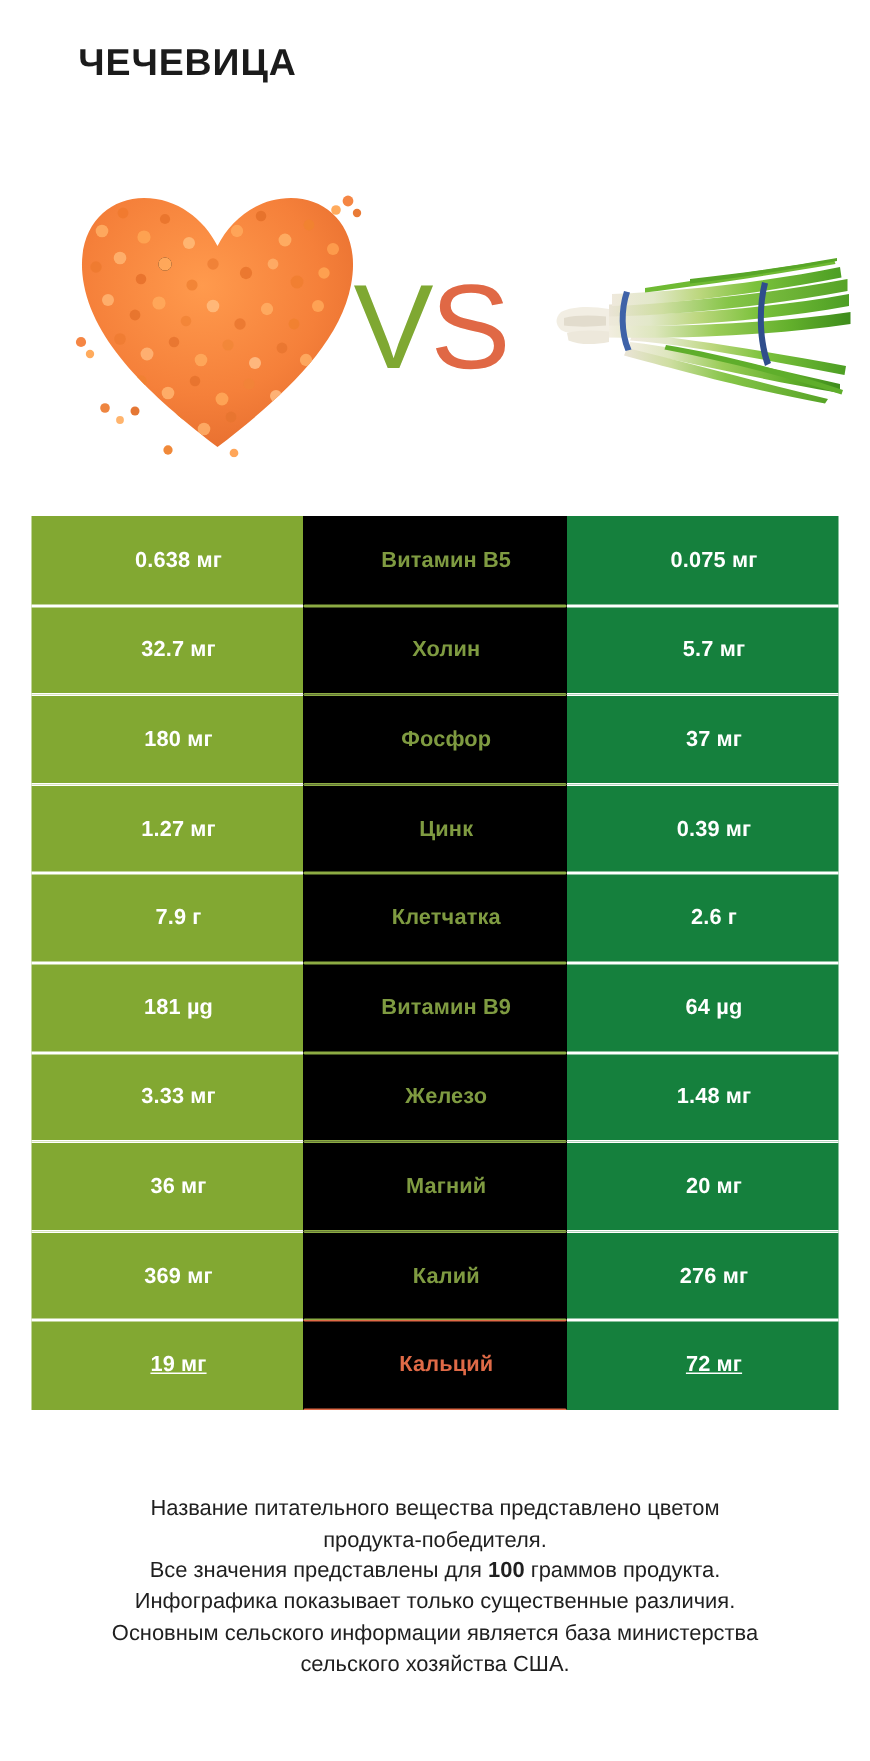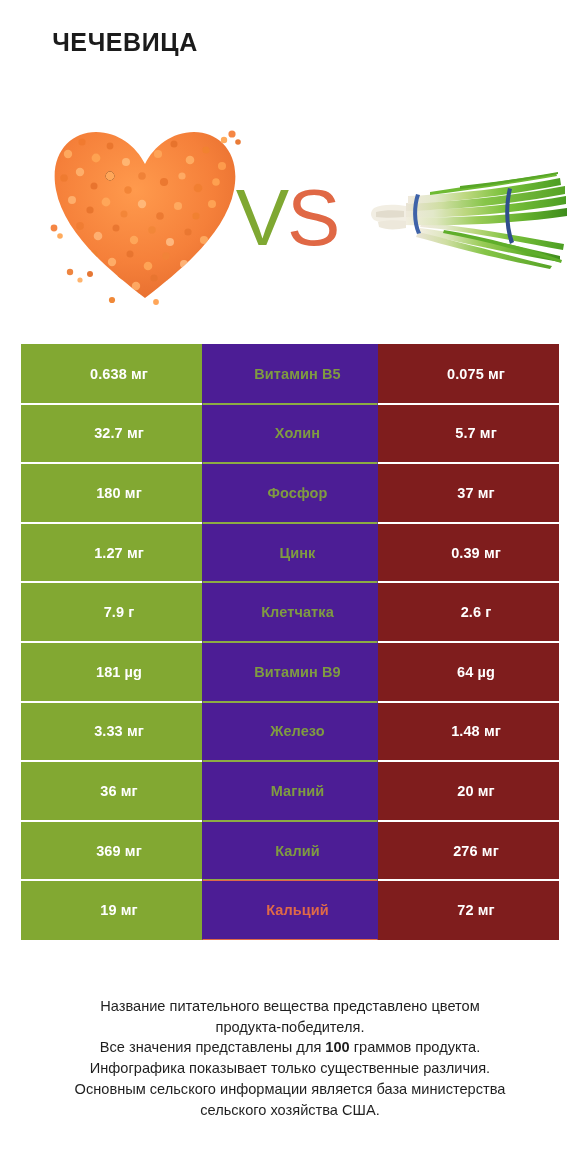--- a/index.html
+++ b/index.html
@@ -114,45 +114,45 @@
   }
   .cell-left {
     width: 181px;
     background: #82A832;
     color: #ffffff;
     border-top: 1.2px solid #ffffff;
     border-bottom: 1.2px solid #ffffff;
   }
   .cell-mid {
     width: 176px;
-    background: #4c1d95;
+    background: #000000;
     color: #7F9B41;
     margin: 0 0px;
     border-top: 1.1px solid #8CAB43;
     border-bottom: 1.1px solid #8CAB43;
     border-left: 1.1px solid transparent;
     border-right: 1.1px solid transparent;
   }
   .cell-mid.win-right {
     color: #DF6A47;
     border-top-color: #DF6A47;
     border-bottom-color: #DF6A47;
   }
   .cell-right {
     width: 181px;
-    background: #7f1d1d;
+    background: #15803d;
     color: #ffffff;
     border-top: 1.2px solid #ffffff;
     border-bottom: 1.2px solid #ffffff;
   }
   .row:first-child .cell-left,
   .row:first-child .cell-right,
   .row:first-child .cell-mid { border-top-color: transparent; }
   .row:last-child .cell-left,
-  .row:last-child .cell-right { border-bottom-color: transparent; }
+  .row:last-child .cell-right { border-bottom-color: transparent; text-decoration: underline; }
 
   
   .footer {
     position: absolute;
     left: 20px;
     top: 996px;
     width: 540px;
     text-align: center;
     font-size: 14.6px;
     line-height: 1.42;

